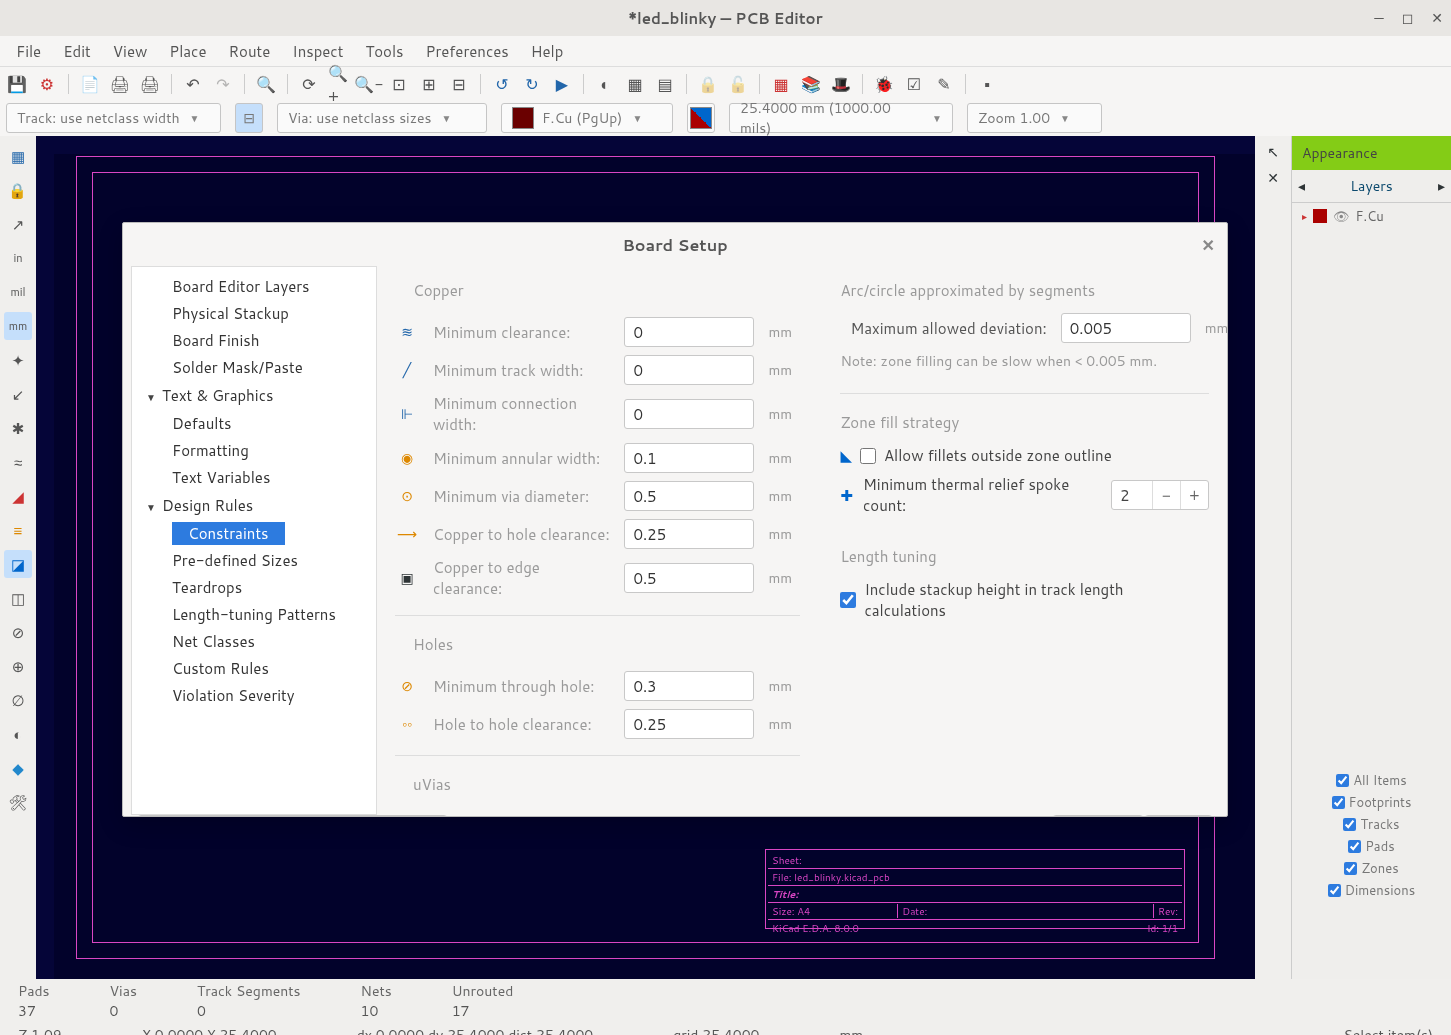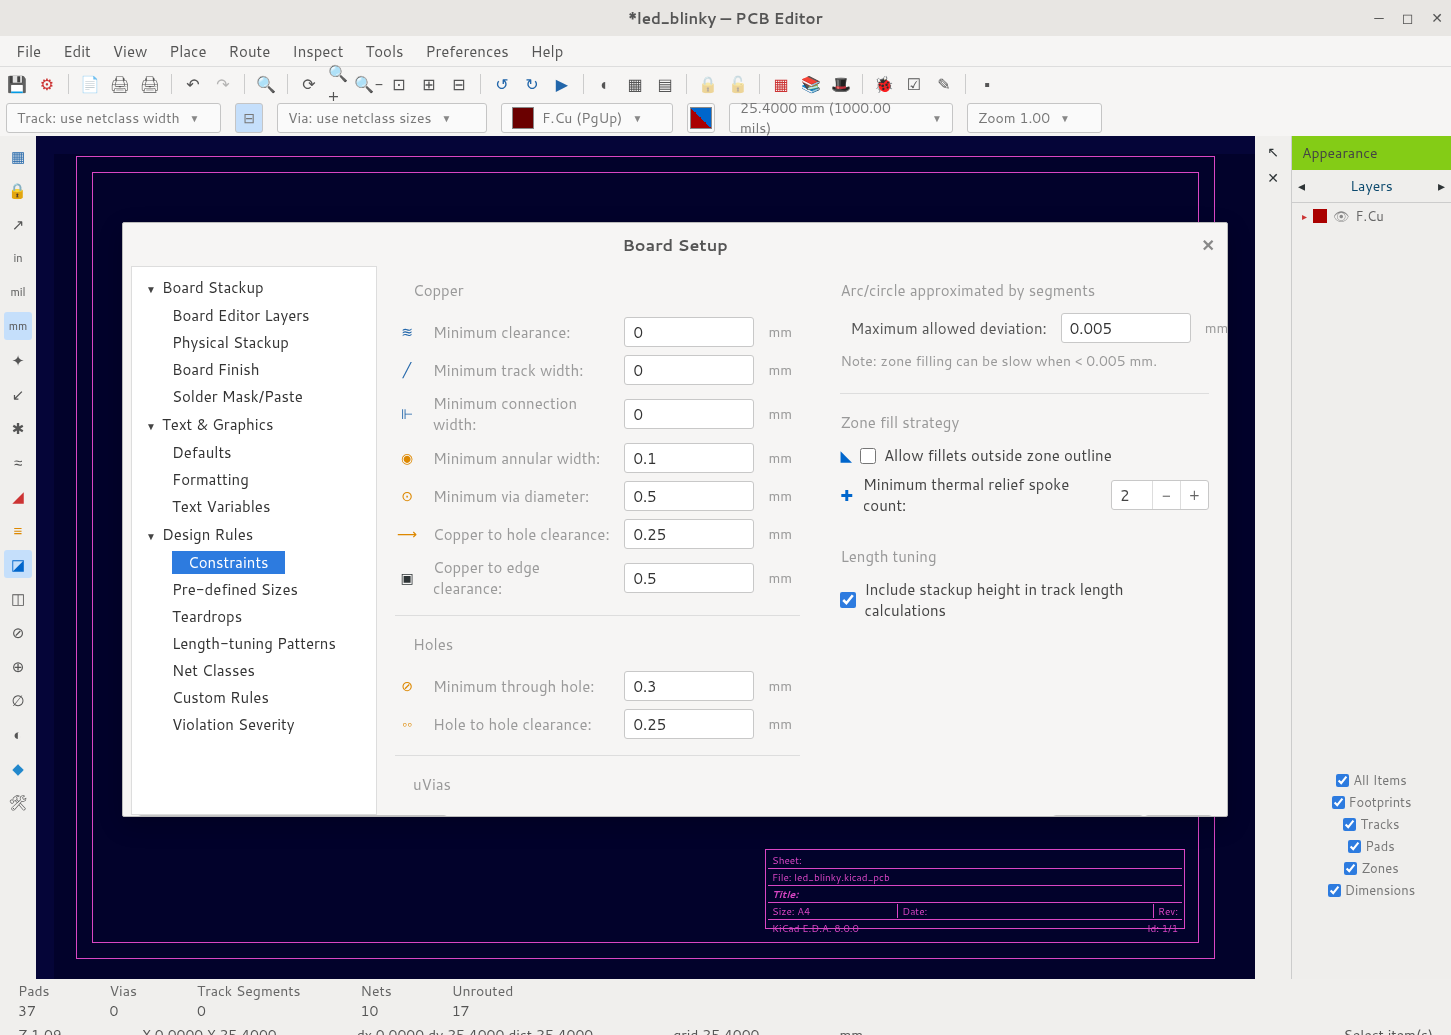--- a/index.html
+++ b/index.html
@@ -313,21 +313,20 @@
   </div>
 </div>
 
 <div class="modal">
   <div class="mtitle">
     <span>Board Setup</span>
     <span class="close">✕</span>
   </div>
   <div class="mbody">
     <div class="mnav">
-      <div class="grp"><span class="tri">▼</span><span>Board Stackup</span></div>
       <div class="item"><span>Board Editor Layers</span></div>
       <div class="item"><span>Physical Stackup</span></div>
       <div class="item"><span>Board Finish</span></div>
       <div class="item"><span>Solder Mask/Paste</span></div>
       <div class="grp"><span class="tri">▼</span><span>Text &amp; Graphics</span></div>
       <div class="item"><span>Defaults</span></div>
       <div class="item"><span>Formatting</span></div>
       <div class="item"><span>Text Variables</span></div>
       <div class="grp"><span class="tri">▼</span><span>Design Rules</span></div>
       <div class="item selected"><span>Constraints</span></div>

